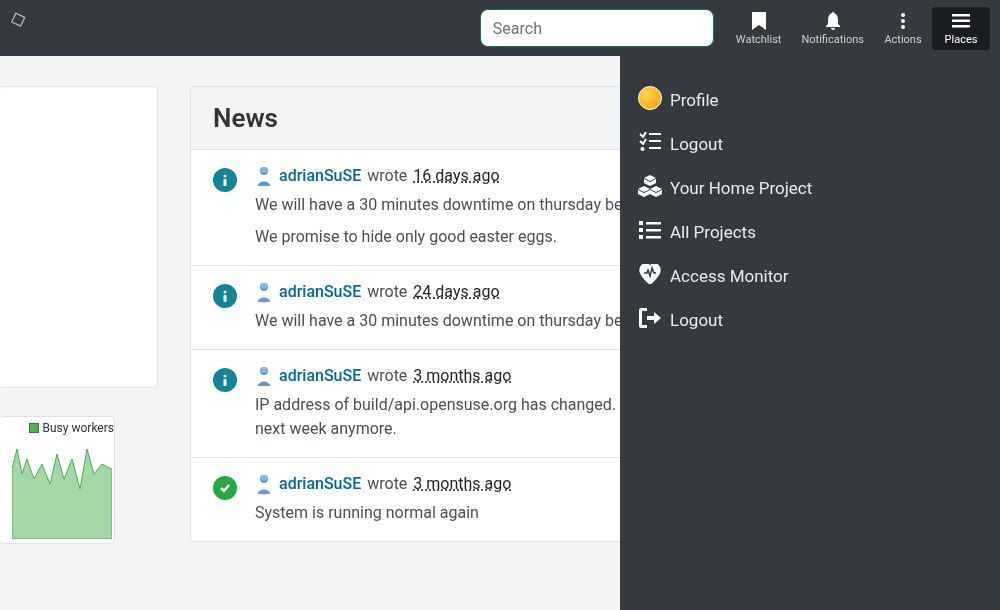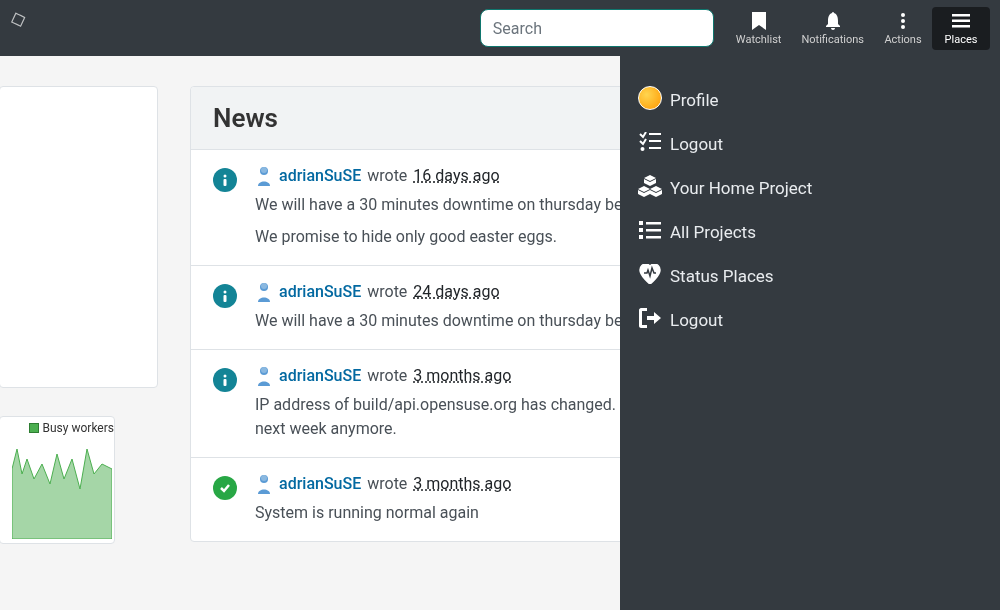--- a/index.html
+++ b/index.html
@@ -262,21 +262,21 @@
     </div>
     <span class="drawer-label">All Projects</span>
   </div>
   <div class="drawer-item">
     <div class="drawer-icon">
       <svg width="24" height="20" viewBox="0 0 24 20" fill="white">
           <path d="M12 20 C12 20 2 12 2 6 C2 2 5 0 8 0 C10 0 12 2 12 2 C12 2 14 0 16 0 C19 0 22 2 22 6 C22 12 12 20 12 20 Z M6 9 L9 9 L10 6 L12 12 L14 4 L16 9 L18 9" stroke="white" stroke-width="1.5" fill="white"></path>
           <path d="M6 9 L9 9 L10 6 L12 12 L14 4 L16 9 L18 9" stroke="#343a40" stroke-width="1.5" fill="none"></path>
         </svg>
     </div>
-    <span class="drawer-label">Status Places</span>
+    <span class="drawer-label">Access Monitor</span>
   </div>
   <div class="drawer-item">
     <div class="drawer-icon">
       <svg width="22" height="20" viewBox="0 0 22 20" fill="white">
           <path d="M8 0 L2 0 C1 0 0 1 0 2 L0 18 C0 19 1 20 2 20 L8 20 L8 17 L3 17 L3 3 L8 3 Z M15 4 L22 10 L15 16 L15 12 L8 12 L8 8 L15 8 Z"></path>
         </svg>
     </div>
     <span class="drawer-label">Logout</span>
   </div>
 </div>

